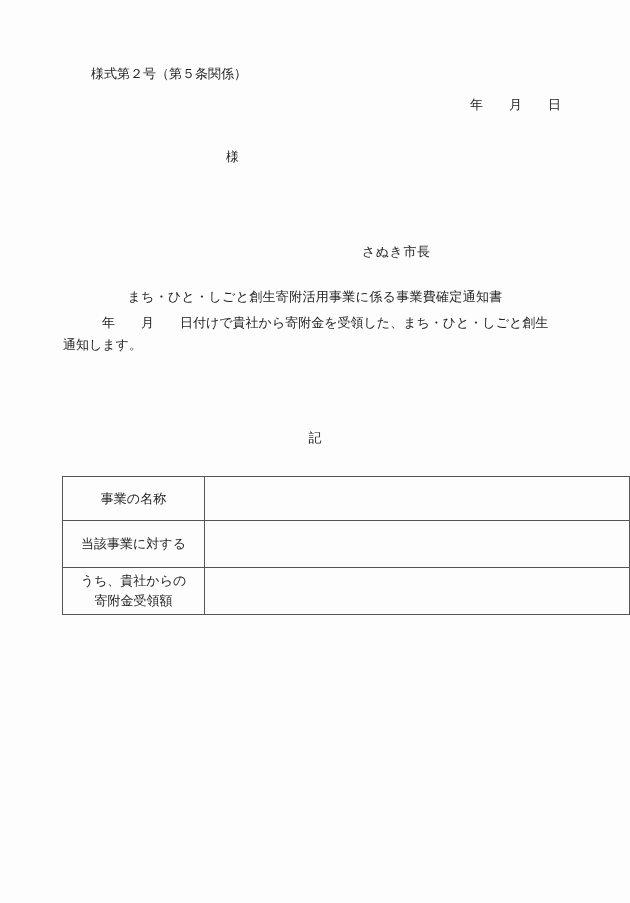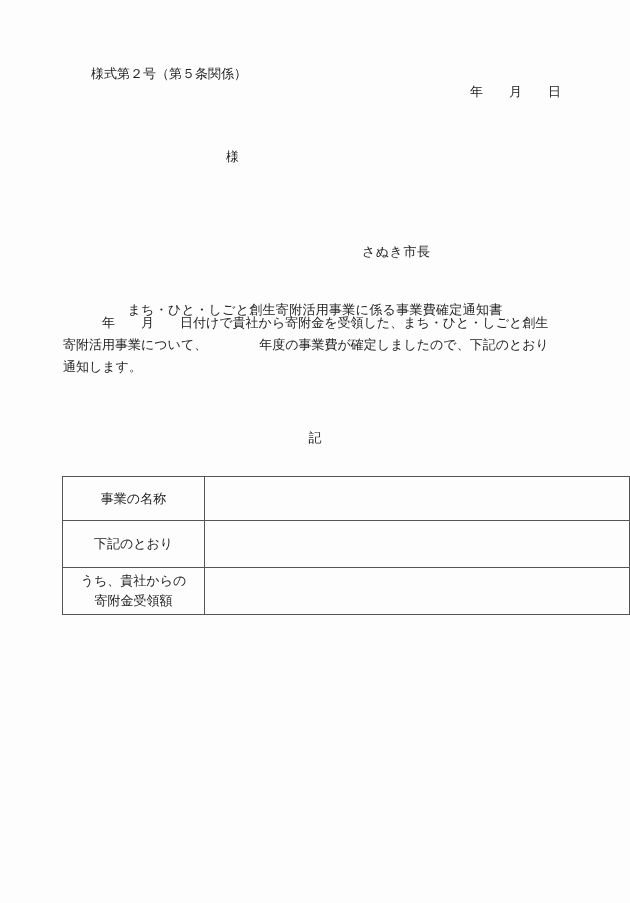--- a/index.html
+++ b/index.html
@@ -7,26 +7,26 @@
     width: 630px; height: 903px;
     background: #fdfdfd;
     position: relative;
     overflow: hidden;
     font-family: "DejaVu Serif", "Liberation Serif", serif;
     color: #222;
     font-size: 13px;
   }
   .abs { position: absolute; white-space: nowrap; line-height: 16px; }
   .form-no { left: 63px; top: 66px; margin-left: 28px; }
-  .date { left: 470px; top: 84px; }
+  .date { left: 470px; top: 97px; }
   .date span { display: inline-block; }
   .date .gap { width: 26px; }
   .sama { left: 226px; top: 149px; }
   .mayor { left: 362px; top: 208px; letter-spacing: 0.5px; margin-top: 36px; }
-  .title { left: 0; width: 630px; text-align: center; top: 302px; letter-spacing: 0.3px; }
+  .title { left: 0; width: 630px; text-align: center; top: 289px; letter-spacing: 0.3px; }
   .body-text { left: 63px; top: 312px; width: 510px; line-height: 22px; white-space: normal; }
   .body-text .line { display: block; white-space: nowrap; }
   .ki { left: 0; width: 630px; text-align: center; top: 430px; }
   table.detail {
     position: absolute; left: 62px; top: 476px;
     width: 568px; border-collapse: collapse;
     border: 1.5px solid #555;
   }
   table.detail td {
     border: 1px solid #555;
@@ -51,37 +51,36 @@
 </div>
 
 <div class="abs sama">様</div>
 
 <div class="abs mayor">さぬき市長</div>
 
 <div class="abs title">まち・ひと・しごと創生寄附活用事業に係る事業費確定通知書</div>
 
 <div class="abs body-text">
   <span class="line">　　　年　　月　　日付けで貴社から寄附金を受領した、まち・ひと・しごと創生</span>
-  <span class="line">寄附活用事業について、　　　　年度の事業費が確定しましたので、下記のとおり</span>
   <span class="line">通知します。</span>
 </div>
 
 <div class="abs ki">記</div>
 
 <table class="detail">
   <tbody>
       <tr class="r1">
     <td class="label">
       <span class="lbl-line">事業の名称</span>
     </td>
     <td></td>
   </tr>
   <tr class="r2">
     <td class="label">
-      <span class="lbl-line">下記のとおり</span>
+      <span class="lbl-line">当該事業に対する</span>
     </td>
     <td></td>
   </tr>
   <tr class="r4">
     <td class="label">
       <span class="lbl-line">うち、貴社からの</span>
       <span class="lbl-line">寄附金受領額</span>
     </td>
     <td></td>
   </tr>

